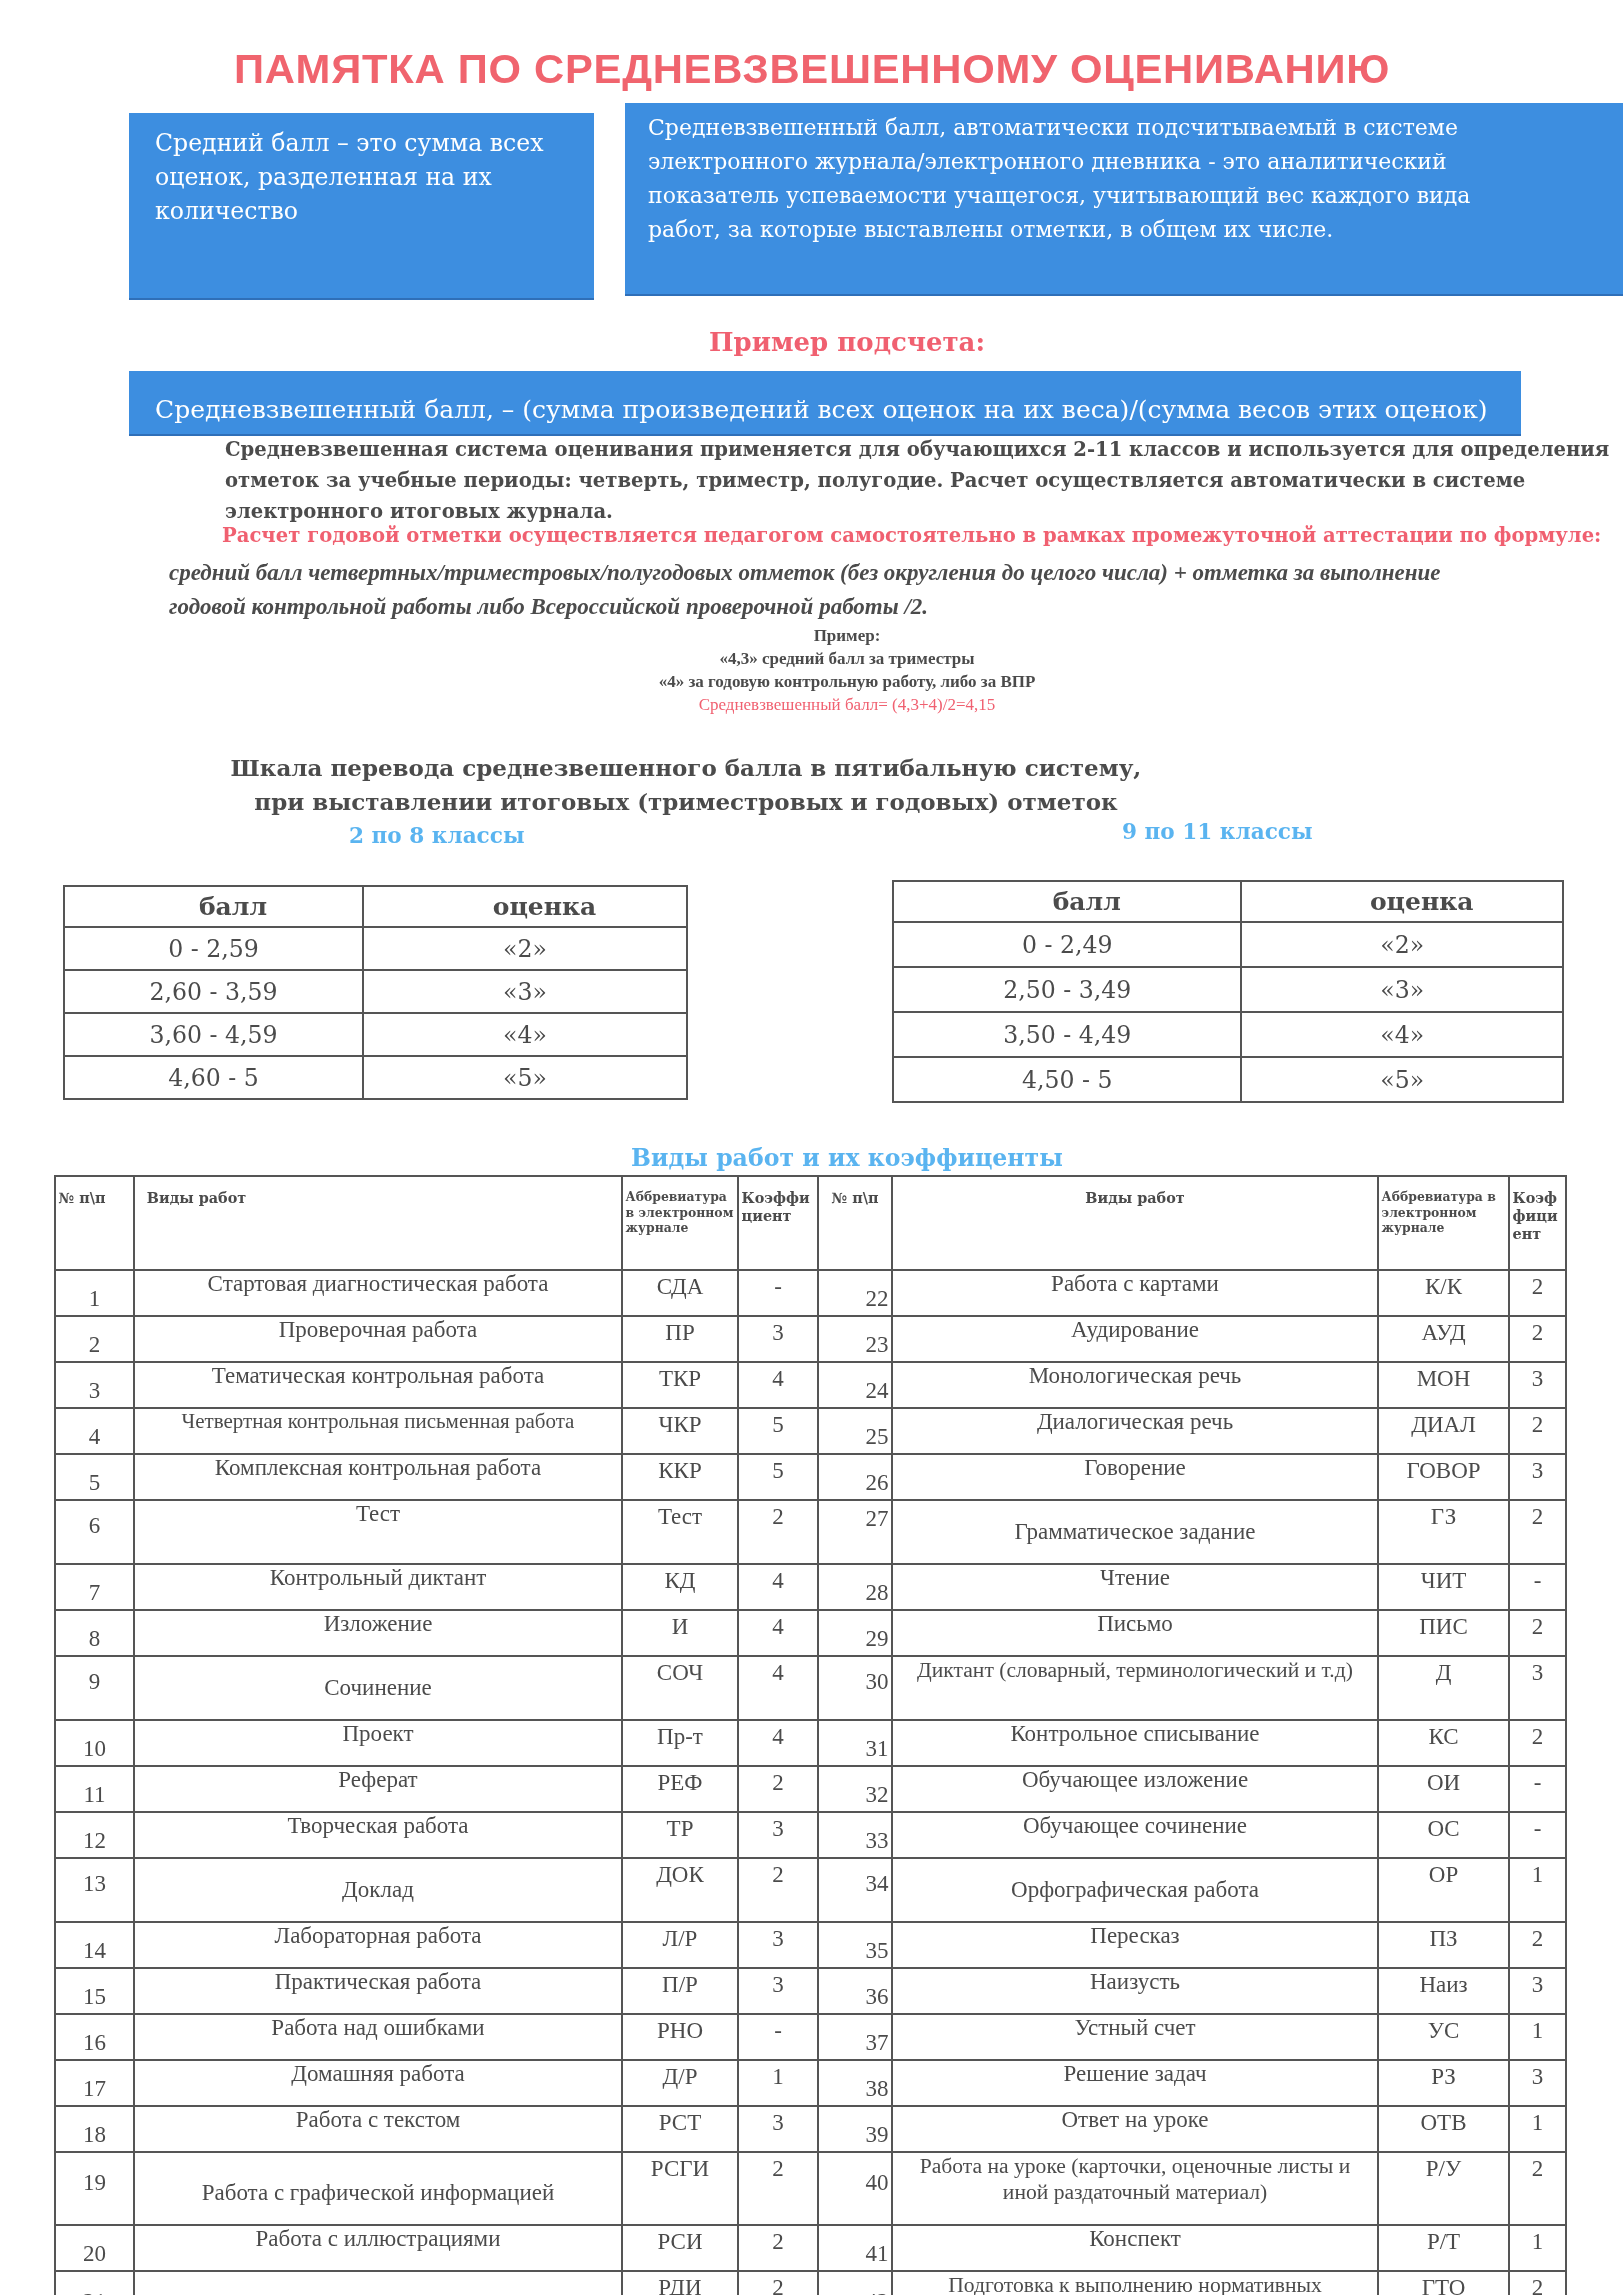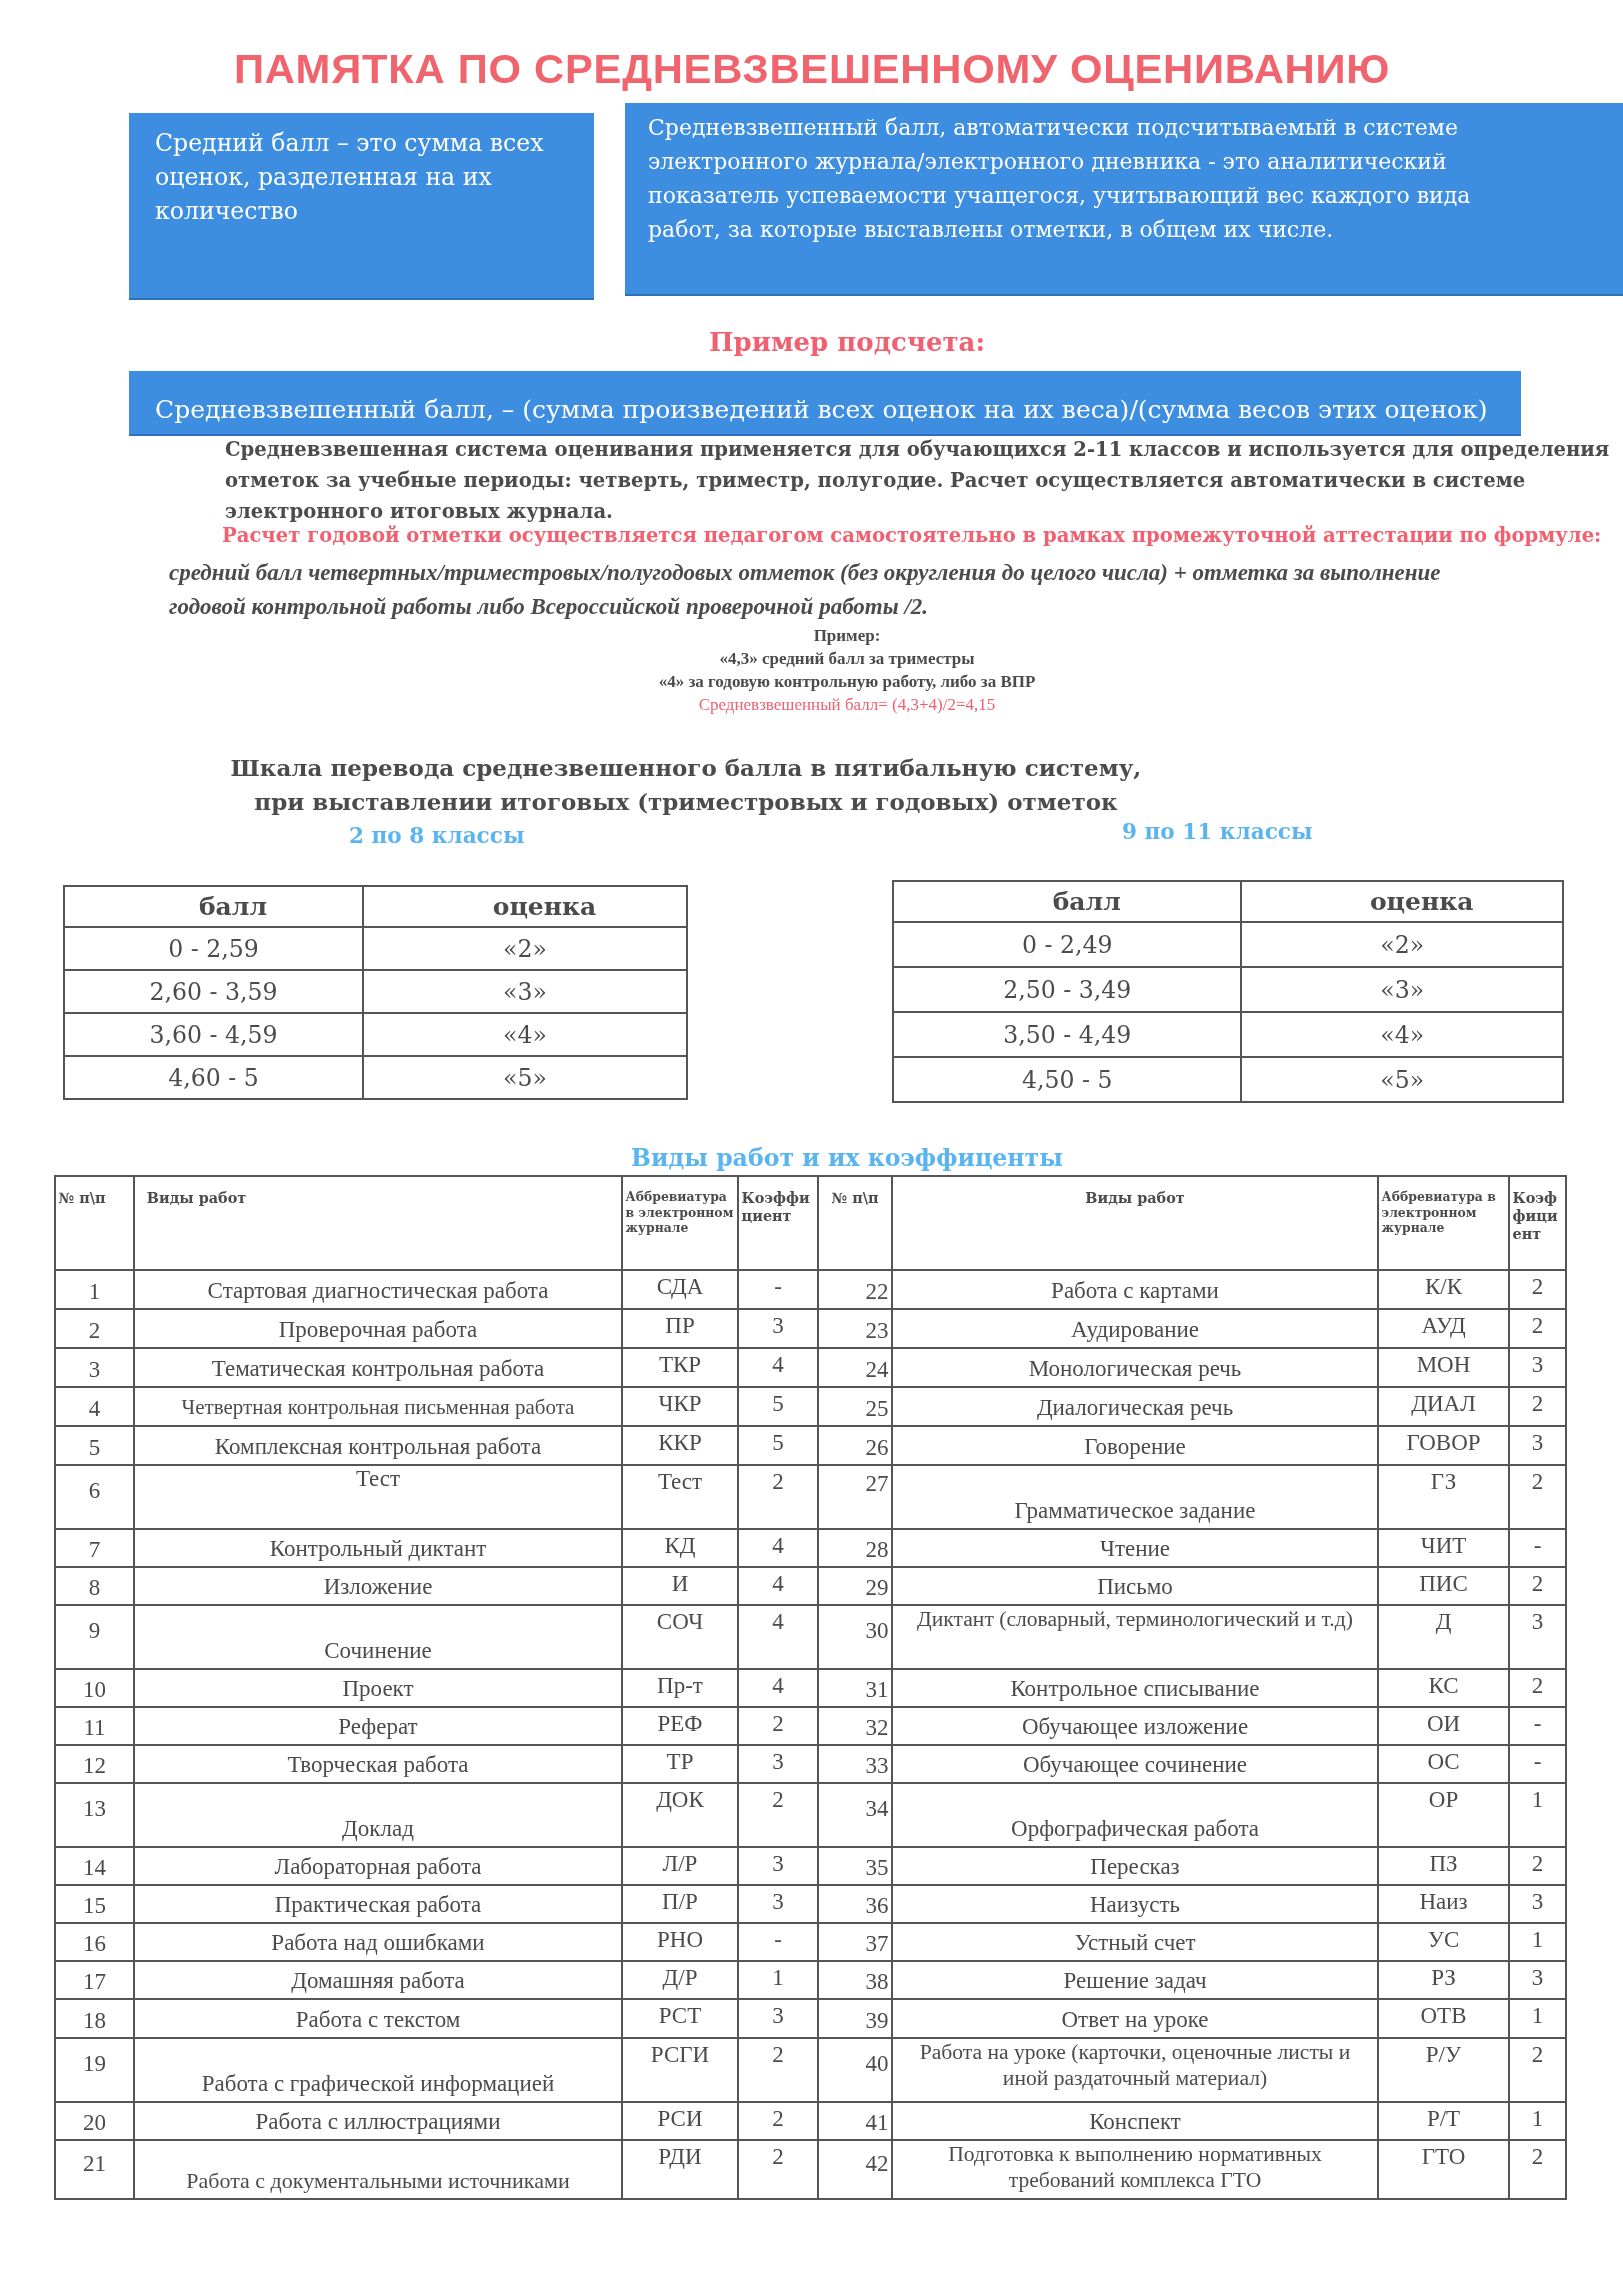--- a/index.html
+++ b/index.html
@@ -28,21 +28,21 @@
   .scale-table { border-collapse:collapse; position:absolute; font-family:"DejaVu Serif", serif; color:#4b4b4b; }
   .scale-table td, .scale-table th { border:2px solid #555; text-align:center; font-size:23.6px; font-weight:normal; }
   .scale-table th { font-weight:bold; font-size:25px;padding-left:40px; }
 
   .works { position:absolute; left:54px; top:1175px; width:1509px; border-collapse:collapse; table-layout:fixed; color:#4b4b4b; }
   .works td, .works th { border:2px solid #555; padding:0 2.6px; }
   .works th { font-family:"DejaVu Serif", serif; font-size:14.4px; font-weight:bold; text-align:left; vertical-align:top; line-height:18.3px; padding-top:11.8px; }
   .works td { font-family:"Liberation Serif", serif; font-size:23px; line-height:25px; }
   .works td.num { text-align:center; vertical-align:bottom; padding-bottom:3.9px; }
   .works td.num2 { text-align:right; vertical-align:bottom; padding-bottom:3.9px; padding-left:6.5px; }
-  .works td.name { text-align:center; vertical-align:bottom; padding-bottom:5px; }
+  .works td.name { text-align:center; vertical-align:bottom; padding-bottom:19px; }
   .works td.name.top { vertical-align:top; }
   .works td.abbr { text-align:center; vertical-align:top; padding-top:2.6px; }
   .works td.coef { text-align:center; vertical-align:top; padding-top:2.6px; }
 </style>
 </head>
 <body>
 
 <div class="abs title">ПАМЯТКА  ПО СРЕДНЕВЗВЕШЕННОМУ ОЦЕНИВАНИЮ</div>
 
 <div class="abs bluebox" style="left:129px; top:113px; width:465px; height:185px;">

